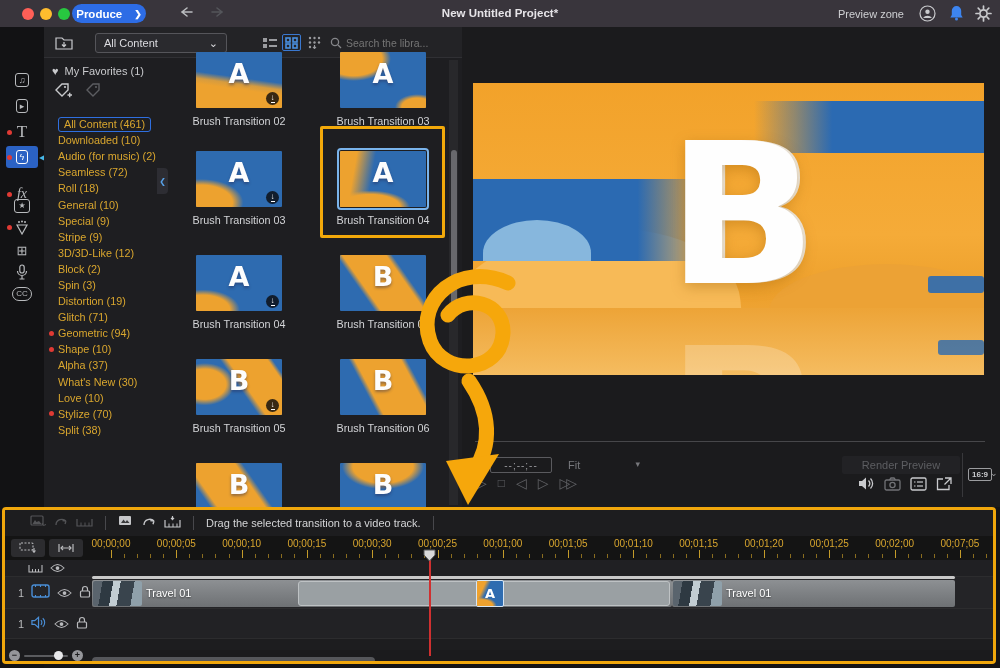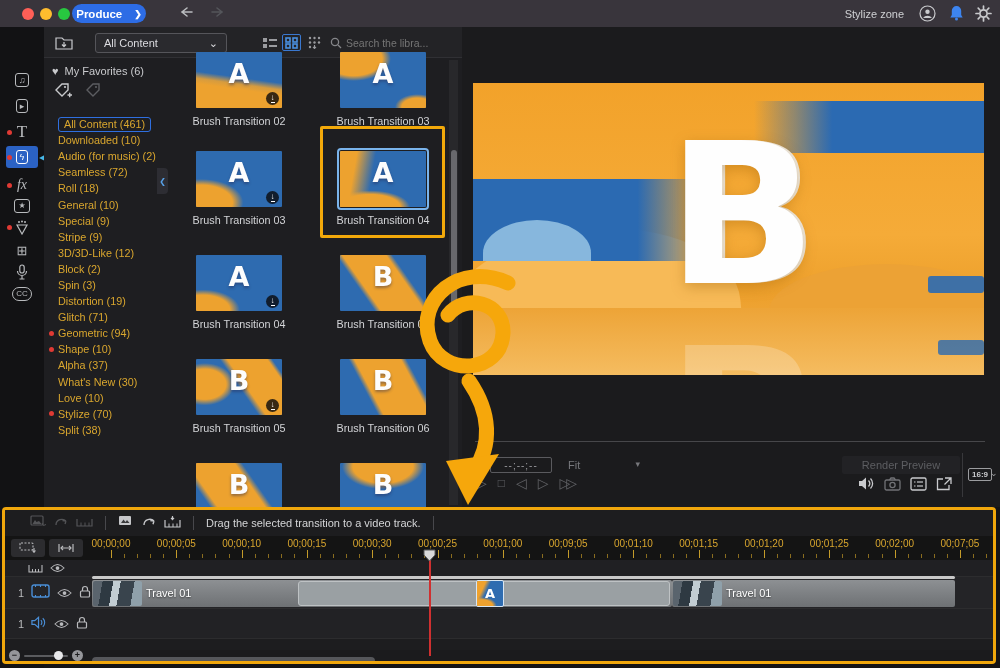--- a/index.html
+++ b/index.html
@@ -158,21 +158,22 @@
     <div class="nav-arrow" style="left:178px;">
       <svg width="18" height="16" viewBox="0 0 18 16">
           <path d="M9 3 L4 7 L9 11 M4 7 H14" stroke="#b9bbbe" stroke-width="1.6" fill="none" stroke-linecap="round"></path>
         </svg>
     </div>
     <div class="nav-arrow" style="left:208px;">
       <svg width="18" height="16" viewBox="0 0 18 16">
           <path d="M9 3 L14 7 L9 11 M14 7 H4" stroke="#54555a" stroke-width="1.6" fill="none" stroke-linecap="round"></path>
         </svg>
     </div>
-    <div class="account-label">Stylize zone</div>
+    <div class="win-title">New Untitled Project*</div>
+    <div class="account-label">Preview zone</div>
     <div class="abs" style="right:64px; top:5px;">
       <svg width="17" height="17" viewBox="0 0 17 17">
           <circle cx="8.5" cy="8.5" r="7.5" stroke="#c9cacd" fill="none" stroke-width="1.2"></circle>
           <circle cx="8.5" cy="6.8" r="2.2" fill="#c9cacd"></circle>
           <path d="M4 13 A5.5 5 0 0 1 13 13" fill="#c9cacd"></path>
         </svg>
     </div>
     <div class="abs" style="right:36px; top:5px;">
       <svg width="15" height="16" viewBox="0 0 15 16">
           <path d="M7.5 1 A4.7 4.7 0 0 0 2.8 5.7 V10 L1.3 12.4 H13.7 L12.2 10 V5.7 A4.7 4.7 0 0 0 7.5 1z" fill="#3d85f0"></path>
@@ -202,21 +203,21 @@
       </div>
     <div class="room" style="top:68px;">
         <span class="boxed">▸</span>
       </div>
     <div class="room" style="top:94px; font-family:'Liberation Serif',serif; font-size:17px;"><span class="red-dot" style="top:9px;"></span>T</div>
     <div class="room sel" style="top:119px;">
         <span class="red-dot" style="top:9px;"></span>
         <span class="boxed" style="border-color:#fff;">ϟ</span>
       </div>
     <div class="room-caret" style="top:126px;">◀</div>
-    <div class="room" style="top:147px; font-style:italic; font-family:'Liberation Serif',serif; font-size:14px;"><span class="red-dot" style="top:9px;"></span>fx</div>
+    <div class="room" style="top:156px; font-style:italic; font-family:'Liberation Serif',serif; font-size:14px;"><span class="red-dot" style="top:9px;"></span>fx</div>
     <div class="room" style="top:168px;">
         <span class="boxed" style="font-size:8px;">★</span>
       </div>
     <div class="room" style="top:189px;">
         <span class="red-dot" style="top:9px;"></span>
       <svg width="16" height="15" viewBox="0 0 16 15">
           <path d="M3 5 L13 5 L8 14z" fill="none" stroke="#b9bbbe" stroke-width="1.2"></path>
           <circle cx="5" cy="2" r="1" fill="#b9bbbe"></circle>
           <circle cx="8" cy="1.5" r="1" fill="#b9bbbe"></circle>
           <circle cx="11" cy="2" r="1" fill="#b9bbbe"></circle>
@@ -284,21 +285,21 @@
         <svg width="12" height="12" viewBox="0 0 12 12">
             <circle cx="5" cy="5" r="3.6" fill="none" stroke="#85868a" stroke-width="1.3"></circle>
             <line x1="8" y1="8" x2="11" y2="11" stroke="#85868a" stroke-width="1.3"></line>
           </svg>
         <input placeholder="Search the libra..." style="">
       </div>
     </div>
 
     <div class="fav-row">
       <span style="color:#c9cacd;">♥</span>
-      <span>My Favorites (6)</span>
+      <span>My Favorites (1)</span>
     </div>
     <div class="tag-row">
       <span>
         <svg width="19" height="18" viewBox="0 0 19 18">
             <path d="M2 7 L8 1 H14 V7 L8 13z" fill="none" stroke="#c9cacd" stroke-width="1.4"></path>
             <circle cx="11" cy="4" r="1.1" fill="#c9cacd"></circle>
             <path d="M13.5 12 H18 M15.7 9.8 V14.2" stroke="#c9cacd" stroke-width="1.4"></path>
           </svg>
       </span>
       <span>
@@ -601,21 +602,21 @@
           <div class="ruler-label" style="left: 151.6px;">00;00;10</div>
           <div class="tick major" style="left: 151.6px;"></div>
           <div class="ruler-label" style="left: 216.9px;">00;00;15</div>
           <div class="tick major" style="left: 216.9px;"></div>
           <div class="ruler-label" style="left: 282.2px;">00;00;30</div>
           <div class="tick major" style="left: 282.2px;"></div>
           <div class="ruler-label" style="left: 347.5px;">00;00;25</div>
           <div class="tick major" style="left: 347.5px;"></div>
           <div class="ruler-label" style="left: 412.8px;">00;01;00</div>
           <div class="tick major" style="left: 412.8px;"></div>
-          <div class="ruler-label" style="left: 478.1px;">00;09;05</div>
+          <div class="ruler-label" style="left: 478.1px;">00;01;05</div>
           <div class="tick major" style="left: 478.1px;"></div>
           <div class="ruler-label" style="left: 543.4px;">00;01;10</div>
           <div class="tick major" style="left: 543.4px;"></div>
           <div class="ruler-label" style="left: 608.7px;">00;01;15</div>
           <div class="tick major" style="left: 608.7px;"></div>
           <div class="ruler-label" style="left: 674px;">00;01;20</div>
           <div class="tick major" style="left: 674px;"></div>
           <div class="ruler-label" style="left: 739.3px;">00;01;25</div>
           <div class="tick major" style="left: 739.3px;"></div>
           <div class="ruler-label" style="left: 804.6px;">00;02;00</div>

